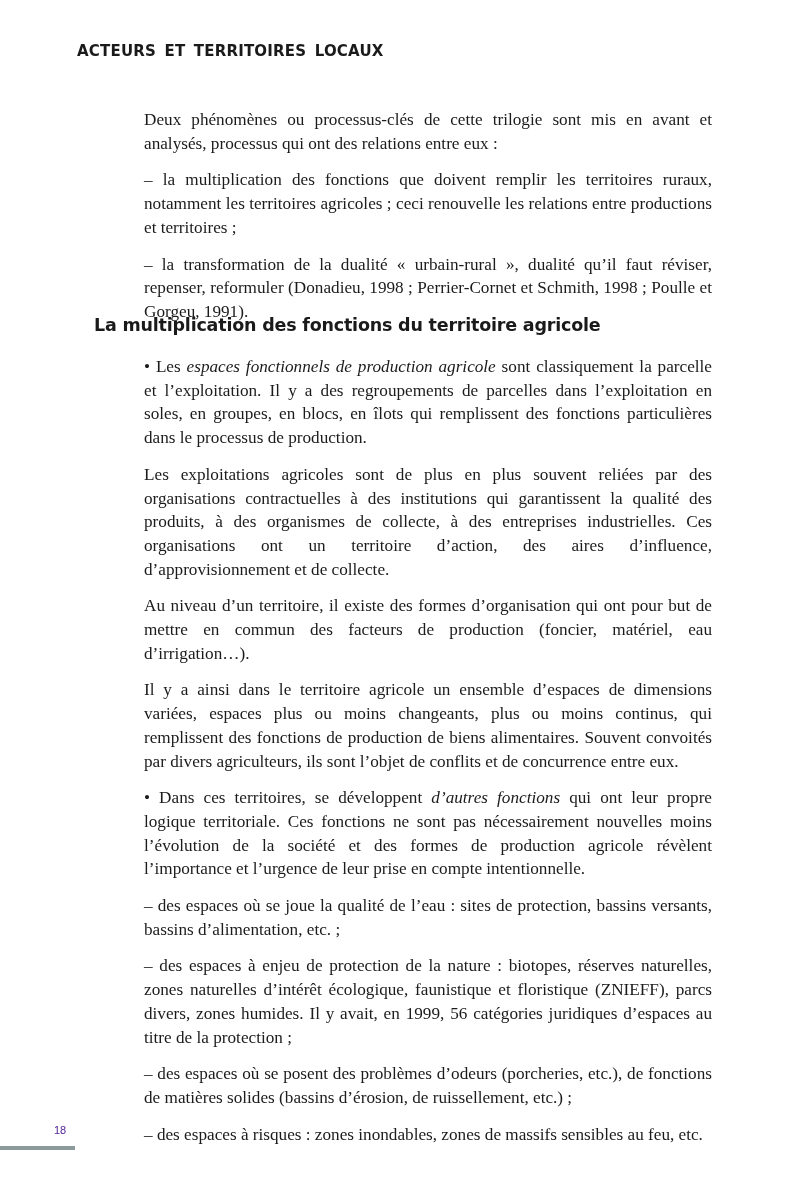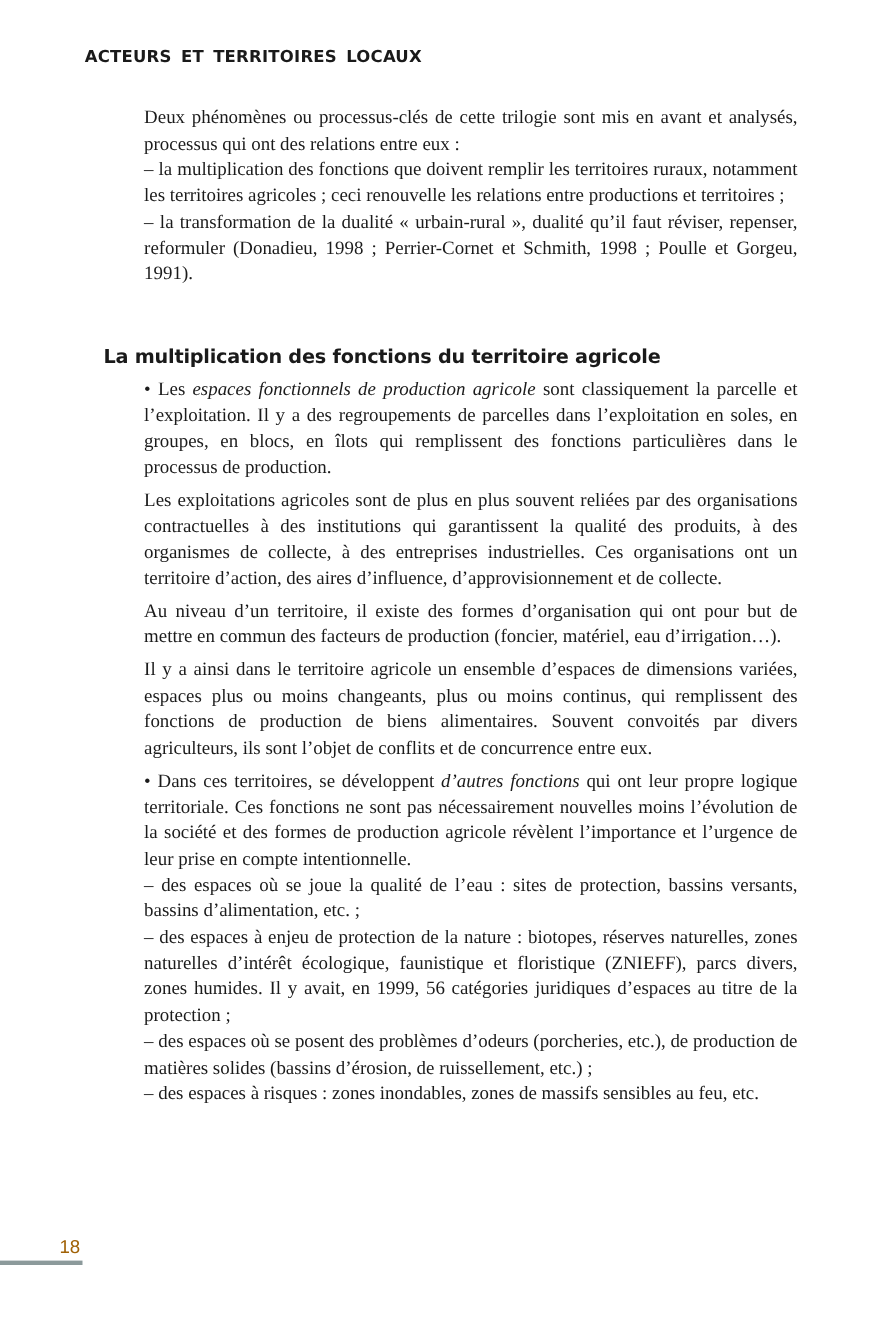--- a/index.html
+++ b/index.html
@@ -8,33 +8,33 @@
       position: absolute; left: 77px; top: 42px;
       font-family: "DejaVu Sans", sans-serif; font-weight: bold;
       font-size: 15px; letter-spacing: 0.2px; color: #1a1a1a;
       word-spacing: 3px;
     }
     .body-text {
       position: absolute; left: 131px; width: 594px;
       font-family: "Liberation Serif", serif; font-size: 17.2px;
       line-height: 23.7px; color: #1b1b1b; text-align: justify;
     }
-    .body-text p { margin: 0; }
+    .body-text p { margin: 13px; }
     .body-text p + p.gap { margin-top: 6px; }
     .intro { top: 95px; }
     .section-title {
       position: absolute; left: 94px; top: 315px;
       font-family: "DejaVu Sans", sans-serif; font-weight: bold;
       font-size: 17.5px; color: #1a1a1a; letter-spacing: -0.2px; text-align: right;
     }
     .section-body { top: 342px; }
     em { font-style: italic; }
     .page-number {
       position: absolute; left: 54px; top: 1124px;
-      font-family: "Liberation Sans", sans-serif; font-size: 17px; color: #a16207;
+      font-family: "Liberation Sans", sans-serif; font-size: 11px; color: #4c1d95;
     }
     .page-rule {
       position: absolute; left: 0; top: 1146px; width: 75px; height: 4px;
       background: #8c9a9b;
     }
   </style>
 </head>
 <body>
 
 <div class="running-head">ACTEURS ET TERRITOIRES LOCAUX</div>
@@ -48,18 +48,18 @@
 <h2 class="section-title" style="margin:0;">La multiplication des fonctions du territoire agricole</h2>
 
 <div class="body-text section-body">
   <p><span>• Les </span><em>espaces fonctionnels de production agricole</em><span> sont classiquement la parcelle et l’exploitation. Il y a des regroupements de parcelles dans l’exploitation en soles, en groupes, en blocs, en îlots qui remplissent des fonctions particulières dans le processus de production.</span></p>
   <p class="gap">Les exploitations agricoles sont de plus en plus souvent reliées par des organisations contractuelles à des institutions qui garantissent la qualité des produits, à des organismes de collecte, à des entreprises industrielles. Ces organisations ont un territoire d’action, des aires d’influence, d’approvisionnement et de collecte.</p>
   <p class="gap">Au niveau d’un territoire, il existe des formes d’organisation qui ont pour but de mettre en commun des facteurs de production (foncier, matériel, eau d’irrigation…).</p>
   <p class="gap">Il y a ainsi dans le territoire agricole un ensemble d’espaces de dimensions variées, espaces plus ou moins changeants, plus ou moins continus, qui remplissent des fonctions de production de biens alimentaires. Souvent convoités par divers agriculteurs, ils sont l’objet de conflits et de concurrence entre eux.</p>
   <p class="gap"><span>• Dans ces territoires, se développent </span><em>d’autres fonctions</em><span> qui ont leur propre logique territoriale. Ces fonctions ne sont pas nécessairement nouvelles moins l’évolution de la société et des formes de production agricole révèlent l’importance et l’urgence de leur prise en compte intentionnelle.</span></p>
   <p>– des espaces où se joue la qualité de l’eau : sites de protection, bassins versants, bassins d’alimentation, etc. ;</p>
   <p>– des espaces à enjeu de protection de la nature : biotopes, réserves naturelles, zones naturelles d’intérêt écologique, faunistique et floristique (ZNIEFF), parcs divers, zones humides. Il y avait, en 1999, 56 catégories juridiques d’espaces au titre de la protection ;</p>
-  <p>– des espaces où se posent des problèmes d’odeurs (porcheries, etc.), de production de matières solides (bassins d’érosion, de ruissellement, etc.) ;</p>
+  <p>– des espaces où se posent des problèmes d’odeurs (porcheries, etc.), de fonctions de matières solides (bassins d’érosion, de ruissellement, etc.) ;</p>
   <p>– des espaces à risques : zones inondables, zones de massifs sensibles au feu, etc.</p>
 </div>
 
 <div class="page-number">18</div>
 <div class="page-rule" style="background: rgb(140, 154, 155);"></div>
 
 </body></html>

